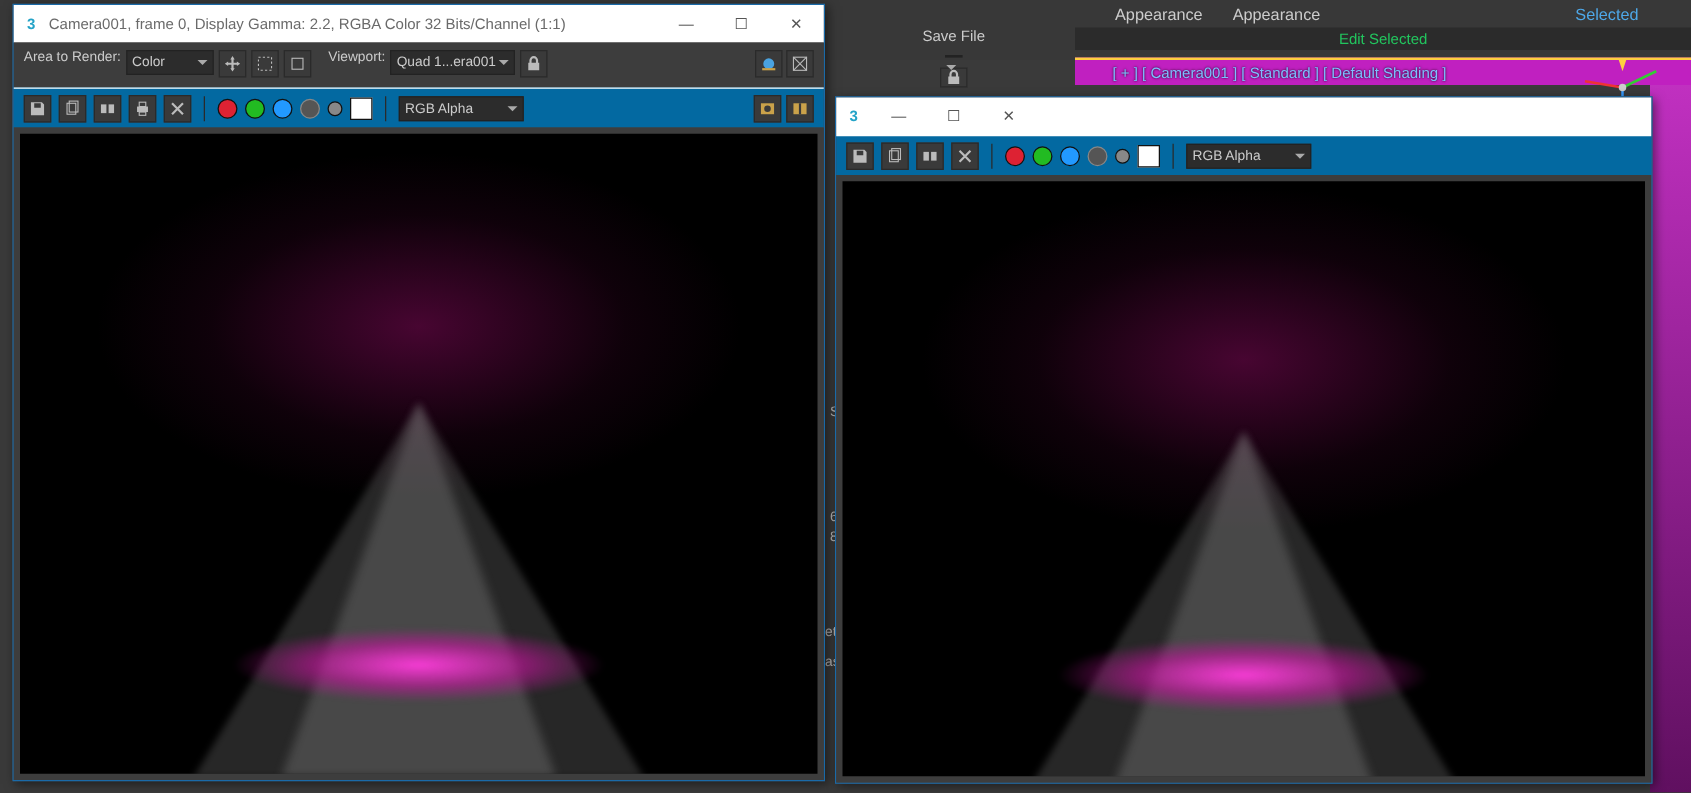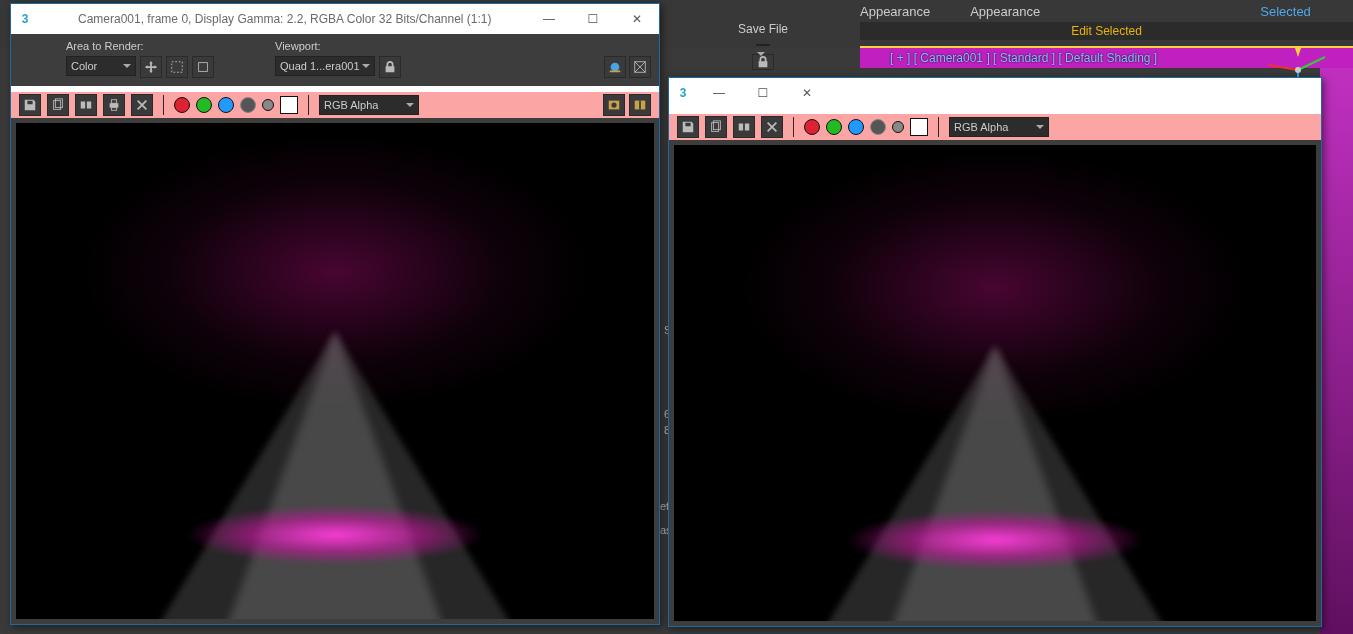--- a/index.html
+++ b/index.html
@@ -12,27 +12,27 @@
     font-size: 12px;
   }
 
   
   .bg-topbar {
     position: absolute; top: 0; left: 0; right: 0; height: 48px;
     background: #383838;
     display: flex; align-items: center;
   }
   .bg-topmenu {
-    position: absolute; top: 0; left: 860px; display: flex; gap: 40px;
+    position: absolute; top: 0; left: 892px; display: flex; gap: 24px;
     color: #ccc; font-size: 13px; padding-top: 4px;
   }
   .bg-topmenu .selected { color: #4ea8e8; }
   .bg-editstrip {
     position: absolute; top: 22px; left: 860px; right: 0; height: 18px;
-    background: #2b2b2b; color: #eab308; font-size: 12px;
+    background: #2b2b2b; color: #22c55e; font-size: 12px;
     display:flex; align-items:center; justify-content:center;
   }
   .bg-toolbar2 {
     position: absolute; top: 22px; left: 660px; width: 200px; height: 26px;
     display:flex; align-items:center; gap:8px; padding-left:6px;flex-direction:column;
   }
   .bg-viewporthdr {
     position: absolute; top: 46px; left: 860px; right: 0; height: 22px;
     background: #c020c0;
     color: #7fbfff; font-size: 12px; padding-left: 10px;
@@ -58,51 +58,51 @@
   .titlebar {
     height: 30px; background: #fff; color: #6a6a6a;
     display:flex; align-items:center; font-size:12px;
     padding-left: 6px;
   }
   .titlebar .appicon {
     width:16px;height:16px; margin-right:6px;
     display:flex;align-items:center;justify-content:center;
     color:#24a3c7; font-weight:bold;
   }
-  .titlebar .t-title { flex:1; white-space:nowrap; overflow:hidden; text-overflow:ellipsis;margin-left:39px; }
+  .titlebar .t-title { flex:1; white-space:nowrap; overflow:hidden; text-overflow:ellipsis; }
   .winbtns { display:flex; height:100%; }
   .winbtn { width:44px; display:flex; align-items:center; justify-content:center; color:#555; font-size:12px; }
 
   .panelrow {
     background:#3d3d3d; padding:6px 8px 8px 8px;
     display:flex; gap:14px; align-items:flex-end;
   }
-  .panelrow .group { display:flex; flex-direction:column; gap:4px;margin-left:47px; }
+  .panelrow .group { display:flex; flex-direction:row; gap:4px; }
   .panelrow label { font-size:11px; color:#ccc; }
   .dropdown {
     background:#2c2c2c; border:1px solid #222; color:#ccc;
     height:20px; display:flex; align-items:center; padding:0 4px;
     font-size:11px; position:relative; min-width:60px;
   }
   .dropdown::after{
     content:""; position:absolute; right:4px; top:7px;
     border:4px solid transparent; border-top-color:#aaa;
   }
   .toolbtn {
     width:22px;height:22px; background:#3a3a3a; border:1px solid #2a2a2a;
     display:flex;align-items:center;justify-content:center; color:#ccc;
     font-size:12px;
   }
   .toolbtn svg{width:14px;height:14px;}
   .btnrow{ display:flex; gap:3px; }
 
   .toolbar2 {
-    background:#fca5a5; height:32px;
+    background:#0369a1; height:32px;
     display:flex; align-items:center; padding:0 8px; gap:6px;
-    border-top:6px solid #ffffff;
+    border-top:1px solid #ffffff;
     text-align:center;
   }
   .dot { width:16px;height:16px;border-radius:50%; border:1px solid #111; }
   .dot.red{background:#d23;}
   .dot.green{background:#2b2;}
   .dot.blue{background:#29f;}
   .dot.gray{background:#555;border-color:#888;}
   .dot.small{width:12px;height:12px;background:#888;}
   .swatch{width:18px;height:18px;background:#fff;border:1px solid #111;}
   .sep{width:1px;height:20px;background:#2a2a2a;margin:0 4px;}

